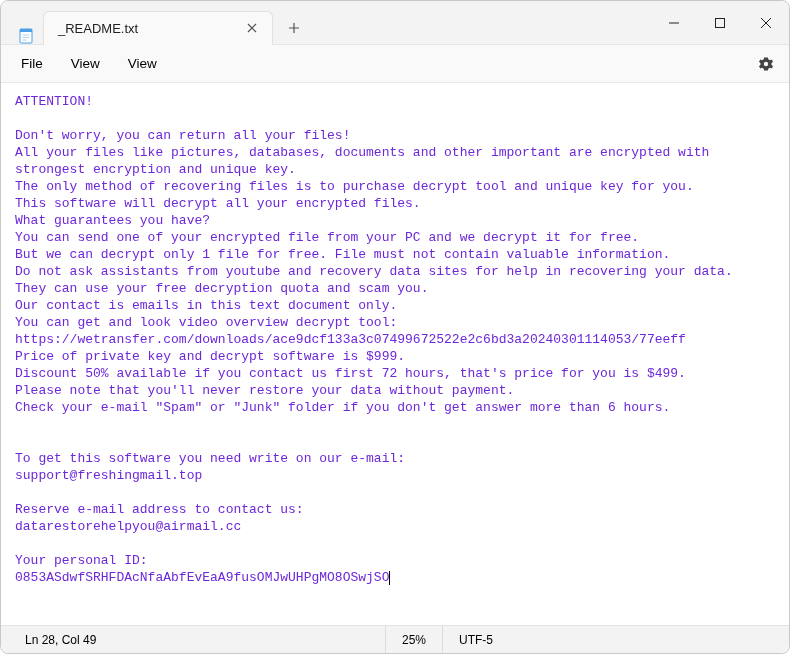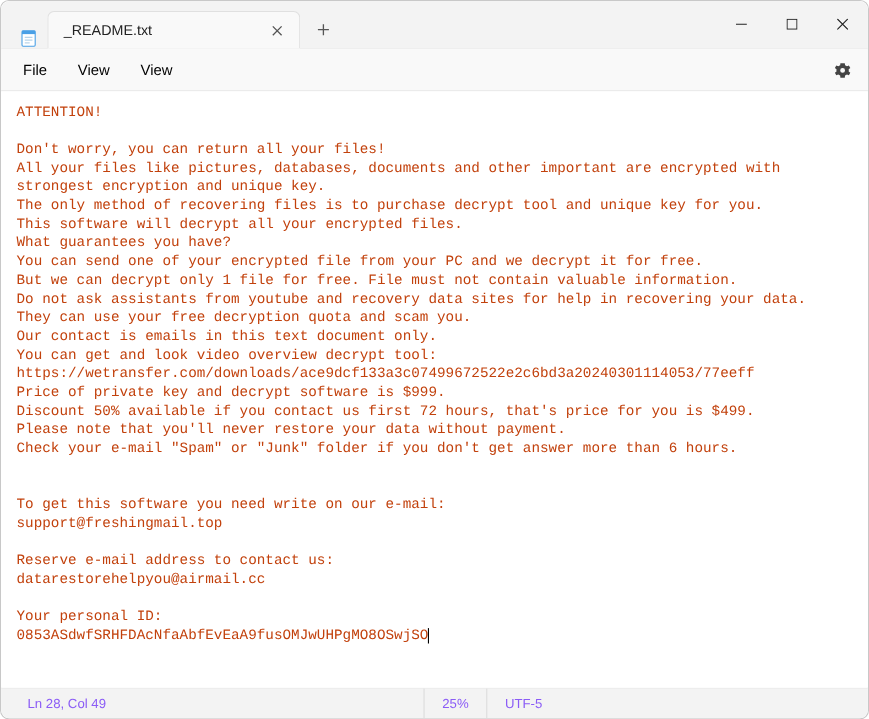--- a/index.html
+++ b/index.html
@@ -7,21 +7,21 @@
   .window {
     width: 790px; height: 654px;
     background: #ffffff;
     border: 1px solid #c8c8c8;
     border-radius: 8px;
     display: flex; flex-direction: column;
     position: relative;
   }
   .titlebar {
     height: 44px;
-    display: flex; align-items: flex-end;
+    display: flex; align-items: center;
     background: #f3f3f3;
     border-bottom: 1px solid #e5e5e5;
     border-radius: 8px 8px 0 0;
   }
   .tabs-region {
     display: flex; align-items: flex-end; flex: 1; padding-left: 6px;
   }
   .notepad-icon {
     width: 18px; height: 18px; margin: 13px 8px 0 10px;
     display: inline-flex; align-items: center; justify-content: center;
@@ -71,39 +71,39 @@
   .gear {
     margin-left: auto;
     width: 34px; height: 30px; display: flex; align-items: center; justify-content: center;
   }
   .editor {
     flex: 1;
     padding: 10px 14px;
     font-family: Consolas, "Courier New", monospace;
     font-size: 13px;
     line-height: 17px;
-    color: #c2410c;
+    color: #6d28d9;
     white-space: pre-wrap;
     overflow: hidden;
     background: #fff;
     position: relative;
   }
   .caret {
     display: inline-block;
     width: 1px; height: 14px;
     background: #000;
     vertical-align: text-bottom;
     margin-left: 0px;
   }
   .statusbar {
     height: 28px;
     background: #f3f3f3;
     border-top: 1px solid #e2e2e2;
     display: flex; align-items: center;
-    font-size: 12px; color: #8b5cf6;
+    font-size: 12px; color: #000000;
     padding: 0 4px;
     border-radius: 0 0 8px 8px;
   }
   .sb-cell { padding: 0 16px; border-left: 1px solid #dcdcdc; height: 100%; display:flex; align-items:center; }
   .sb-cell.first { border-left: none; padding-left: 20px; flex: 0 0 380px; }
 </style>
 </head>
 <body>
 
 <div class="window">

